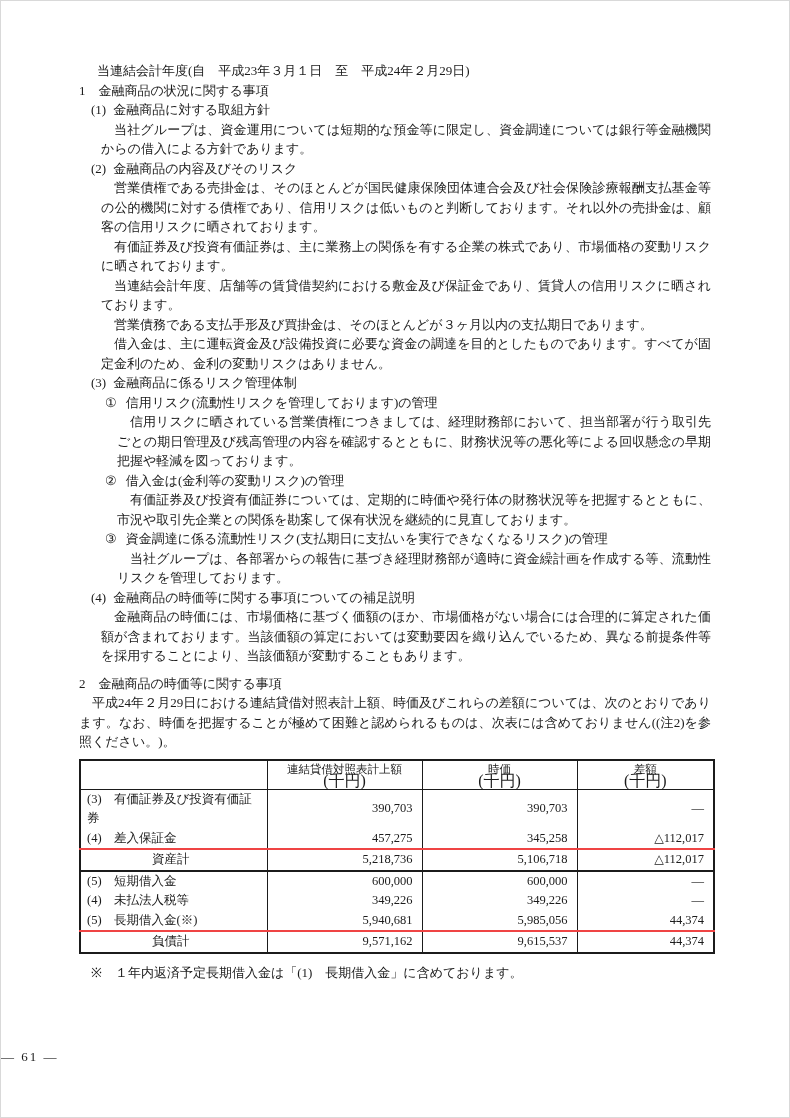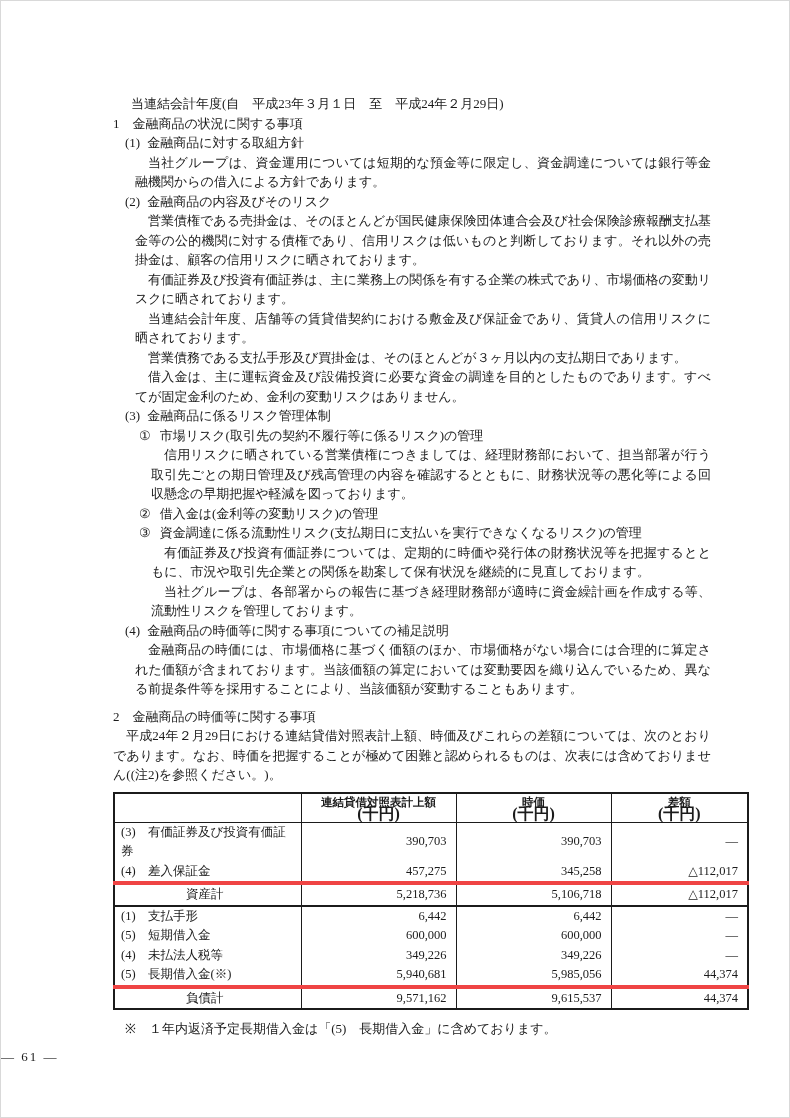--- a/index.html
+++ b/index.html
@@ -11,25 +11,24 @@
     width: 790px;
     height: 1118px;
     margin: 0 auto;
     background: #ffffff;
     border: 1px solid #d9d9d9;
     color: #1b1b1b;
     overflow: hidden;
   }
 
   .content {
-    padding: 60px 78px 0 112px;
+    padding: 60px 78px 0 78px;
     font-size: 13px;
     line-height: 19.5px;
     text-align: justify;
-    margin-top: 33px;
   }
 
   .line { white-space: normal; }
   .period-line { margin-left: 18px; }
 
   .mk  { display: inline-block; }
   .mk-num { margin-right: 13px; }     
   .mk-paren { margin-right: 7px; }    
   .mk-circle { margin-right: 9px; }   
   .mk-note { margin-right: 13px; }    
@@ -54,32 +53,31 @@
   }
   .fv th:first-child, .fv td:first-child { border-left: none; }
   .fv thead th {
     height: 25px;
     font-size: 11.5px;
     line-height: 12px;
     text-align: center;
     vertical-align: middle;
     border-bottom: 1.5px solid #1b1b1b;
     padding: 2px 0;
-    font-weight: bold;
   }
   .fv thead .unit { display: block; font-size: 16px; }
   .fv td {
     height: 19px;
     font-size: 12.5px;
     vertical-align: middle;
     padding: 0 6px;
   }
   .fv td.num { text-align: right; padding-right: 9px; }
   .fv td.label { padding-left: 6px; }
-  .fv tr.total td { border-top: 4px solid #ef4444; border-bottom: 2px solid #1b1b1b; }
+  .fv tr.total td { border-top: 2px solid #ef4444; border-bottom: 2px solid #1b1b1b; }
   .fv tr.total td.label { text-align: center; padding-left: 0; }
 
   .footnote { margin-top: 9px; margin-left: 12px; font-size: 13px; }
 
   .page-footer {
     position: absolute;
     left: 0; right: 0;
     bottom: 52px;
     font-size: 13px;
     letter-spacing: 2px;
@@ -100,27 +98,27 @@
 
     <p class="line l1"><span class="mk mk-paren">(2)</span><span>金融商品の内容及びそのリスク</span></p>
     <p class="line l1b">営業債権である売掛金は、そのほとんどが国民健康保険団体連合会及び社会保険診療報酬支払基金等の公的機関に対する債権であり、信用リスクは低いものと判断しております。それ以外の売掛金は、顧客の信用リスクに晒されております。</p>
     <p class="line l1b">有価証券及び投資有価証券は、主に業務上の関係を有する企業の株式であり、市場価格の変動リスクに晒されております。</p>
     <p class="line l1b">当連結会計年度、店舗等の賃貸借契約における敷金及び保証金であり、賃貸人の信用リスクに晒されております。</p>
     <p class="line l1b">営業債務である支払手形及び買掛金は、そのほとんどが３ヶ月以内の支払期日であります。</p>
     <p class="line l1b">借入金は、主に運転資金及び設備投資に必要な資金の調達を目的としたものであります。すべてが固定金利のため、金利の変動リスクはありません。</p>
 
     <p class="line l1"><span class="mk mk-paren">(3)</span><span>金融商品に係るリスク管理体制</span></p>
 
-    <p class="line l2"><span class="mk mk-circle">①</span><span>市場リスク(取引先の契約不履行等に係るリスク)の管理</span></p>
+    <p class="line l2"><span class="mk mk-circle">①</span><span>信用リスク(流動性リスクを管理しております)の管理</span></p>
     <p class="line l2b">信用リスクに晒されている営業債権につきましては、経理財務部において、担当部署が行う取引先ごとの期日管理及び残高管理の内容を確認するとともに、財務状況等の悪化等による回収懸念の早期把握や軽減を図っております。</p>
 
     <p class="line l2"><span class="mk mk-circle">②</span><span>借入金は(金利等の変動リスク)の管理</span></p>
+    <p class="line l2b">有価証券及び投資有価証券については、定期的に時価や発行体の財務状況等を把握するとともに、市況や取引先企業との関係を勘案して保有状況を継続的に見直しております。</p>
+
     <p class="line l2"><span class="mk mk-circle">③</span><span>資金調達に係る流動性リスク(支払期日に支払いを実行できなくなるリスク)の管理</span></p>
-
-    <p class="line l2b">有価証券及び投資有価証券については、定期的に時価や発行体の財務状況等を把握するとともに、市況や取引先企業との関係を勘案して保有状況を継続的に見直しております。</p>
     <p class="line l2b">当社グループは、各部署からの報告に基づき経理財務部が適時に資金繰計画を作成する等、流動性リスクを管理しております。</p>
 
     <p class="line l1"><span class="mk mk-paren">(4)</span><span>金融商品の時価等に関する事項についての補足説明</span></p>
     <p class="line l1b">金融商品の時価には、市場価格に基づく価額のほか、市場価格がない場合には合理的に算定された価額が含まれております。当該価額の算定においては変動要因を織り込んでいるため、異なる前提条件等を採用することにより、当該価額が変動することもあります。</p>
 
     <p class="line sec2"><span class="mk mk-num">2</span><span>金融商品の時価等に関する事項</span></p>
     <p class="line l1b" style="margin-left:0;">平成24年２月29日における連結貸借対照表計上額、時価及びこれらの差額については、次のとおりであります。なお、時価を把握することが極めて困難と認められるものは、次表には含めておりません((注2)を参照ください。)。</p>
 
     <table class="fv">
       <colgroup>
@@ -150,26 +148,20 @@
           <td class="num">345,258</td>
           <td class="num">△112,017</td>
         </tr>
         <tr class="total">
           <td class="label">資産計</td>
           <td class="num">5,218,736</td>
           <td class="num">5,106,718</td>
           <td class="num">△112,017</td>
         </tr>
         <tr>
-          <td class="label">(1)　支払手形</td>
-          <td class="num">6,442</td>
-          <td class="num">6,442</td>
-          <td class="num">―</td>
-        </tr>
-        <tr>
           <td class="label">(5)　短期借入金</td>
           <td class="num">600,000</td>
           <td class="num">600,000</td>
           <td class="num">―</td>
         </tr>
         <tr>
           <td class="label">(4)　未払法人税等</td>
           <td class="num">349,226</td>
           <td class="num">349,226</td>
           <td class="num">―</td>
@@ -182,18 +174,18 @@
         </tr>
         <tr class="total">
           <td class="label">負債計</td>
           <td class="num">9,571,162</td>
           <td class="num">9,615,537</td>
           <td class="num">44,374</td>
         </tr>
       </tbody>
     </table>
 
-    <p class="footnote"><span class="mk mk-note">※</span><span>１年内返済予定長期借入金は「(5)　長期借入金」に含めております。</span></p>
+    <p class="footnote"><span class="mk mk-note">※</span><span>１年内返済予定長期借入金は「(1)　長期借入金」に含めております。</span></p>
 
   </div>
 
   <div class="page-footer">― 61 ―</div>
 </div>
 
 </body></html>

